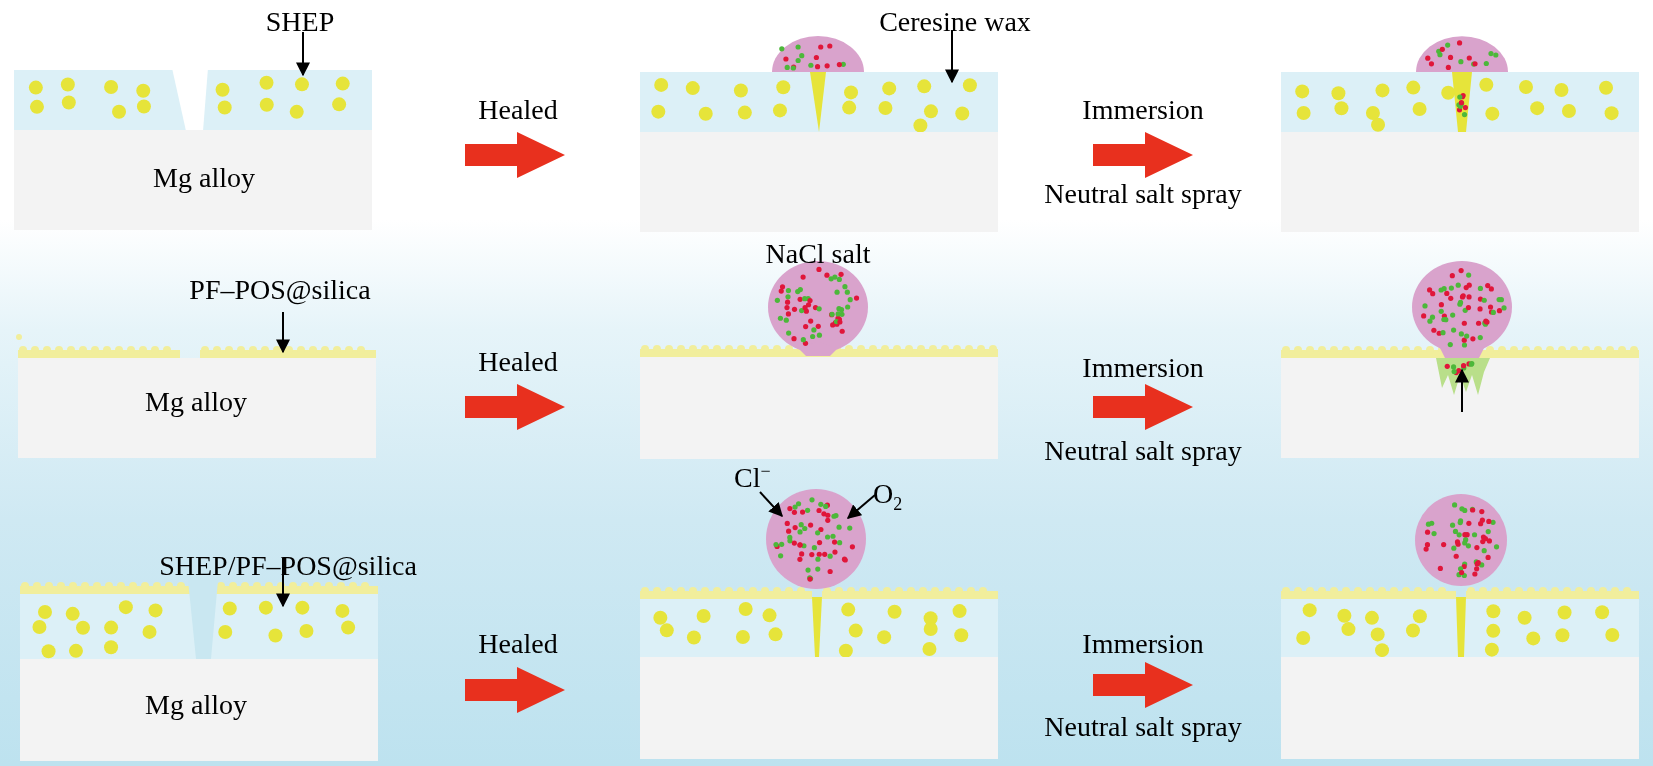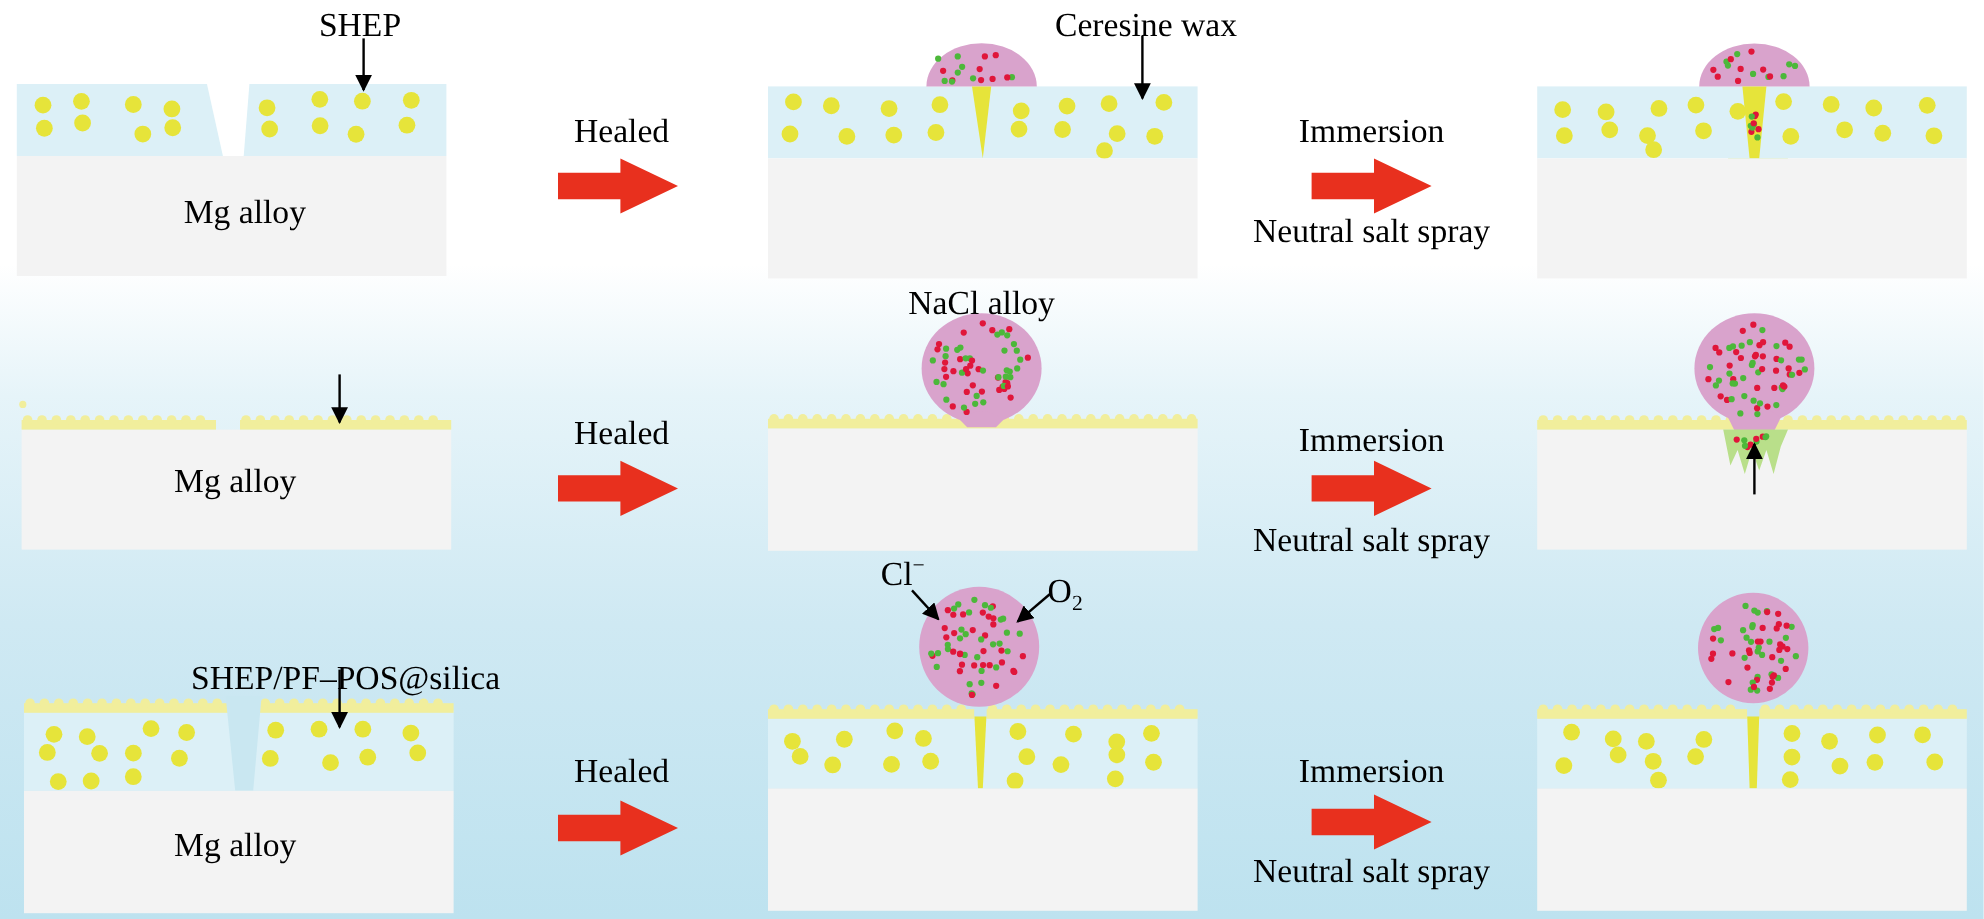--- a/index.html
+++ b/index.html
@@ -651,23 +651,24 @@
       <circle cx="1456.213474742205" cy="556.2619239737143" r="2.6" fill="#e0163a"></circle>
     </svg>
 
   <div class="lbl c" style="left:300px;top:8px;">SHEP</div>
   <div class="lbl c" style="left:204px;top:164px;">Mg alloy</div>
   <div class="lbl c" style="left:518px;top:96px;">Healed</div>
   <div class="lbl c" style="left:955px;top:8px;text-align:center;">Ceresine wax</div>
   <div class="lbl c" style="left:1143px;top:96px;">Immersion</div>
   <div class="lbl c" style="left:1143px;top:180px;">Neutral salt spray</div>
 
+  <div class="lbl c" style="left:280px;top:276px;">PF–POS@silica</div>
   <div class="lbl c" style="left:196px;top:388px;">Mg alloy</div>
   <div class="lbl c" style="left:518px;top:348px;">Healed</div>
-  <div class="lbl c" style="left:818px;top:240px;">NaCl alloy</div>
+  <div class="lbl c" style="left:818px;top:240px;">NaCl salt</div>
   <div class="lbl c" style="left:1143px;top:354px;">Immersion</div>
   <div class="lbl c" style="left:1143px;top:437px;">Neutral salt spray</div>
 
   <div class="lbl c" style="left:288px;top:552px;">SHEP/PF–POS@silica</div>
   <div class="lbl c" style="left:196px;top:691px;">Mg alloy</div>
   <div class="lbl c" style="left:518px;top:630px;">Healed</div>
   <div class="lbl" style="left:718px;top:462px;margin-left:16px;"><span>Cl</span><sup class="s">−</sup></div>
   <div class="lbl" style="left:873px;top:480px;"><span>O</span><sub class="s">2</sub></div>
   <div class="lbl c" style="left:1143px;top:630px;">Immersion</div>
   <div class="lbl c" style="left:1143px;top:713px;">Neutral salt spray</div>

